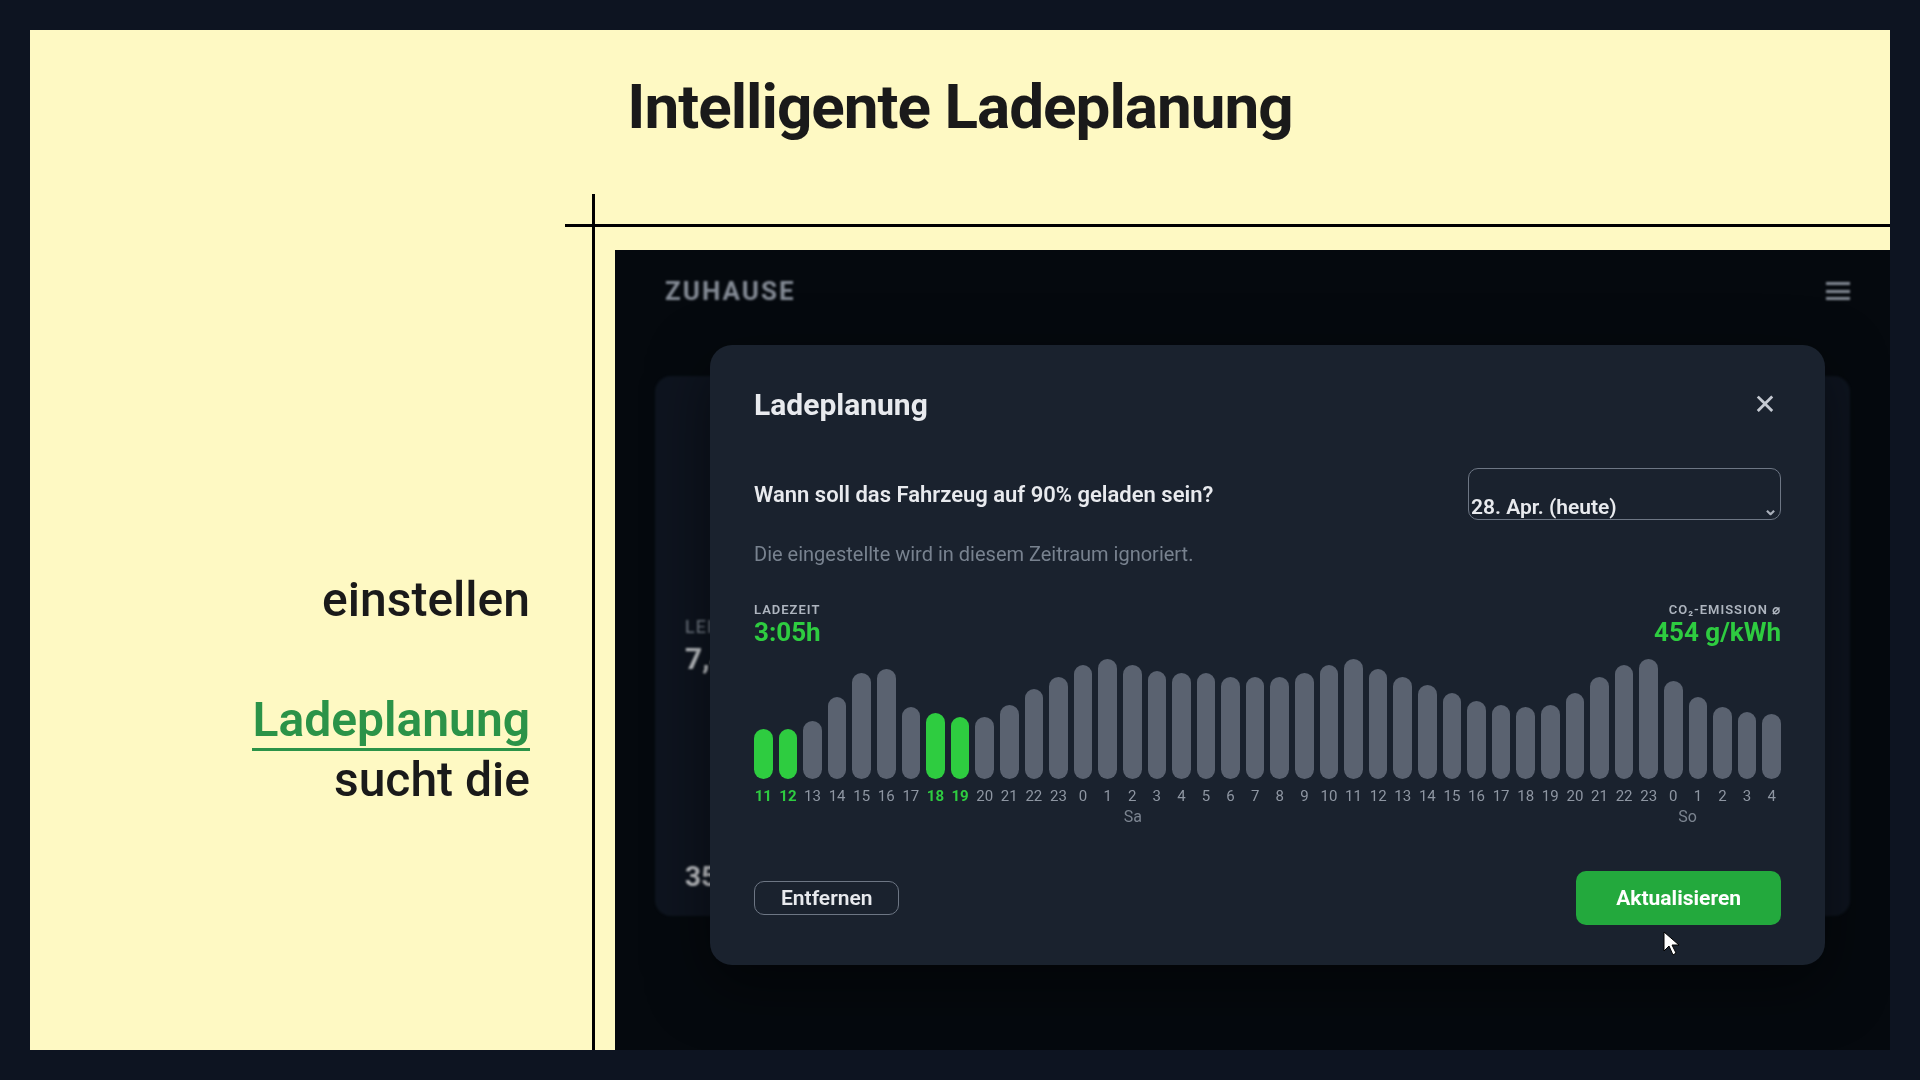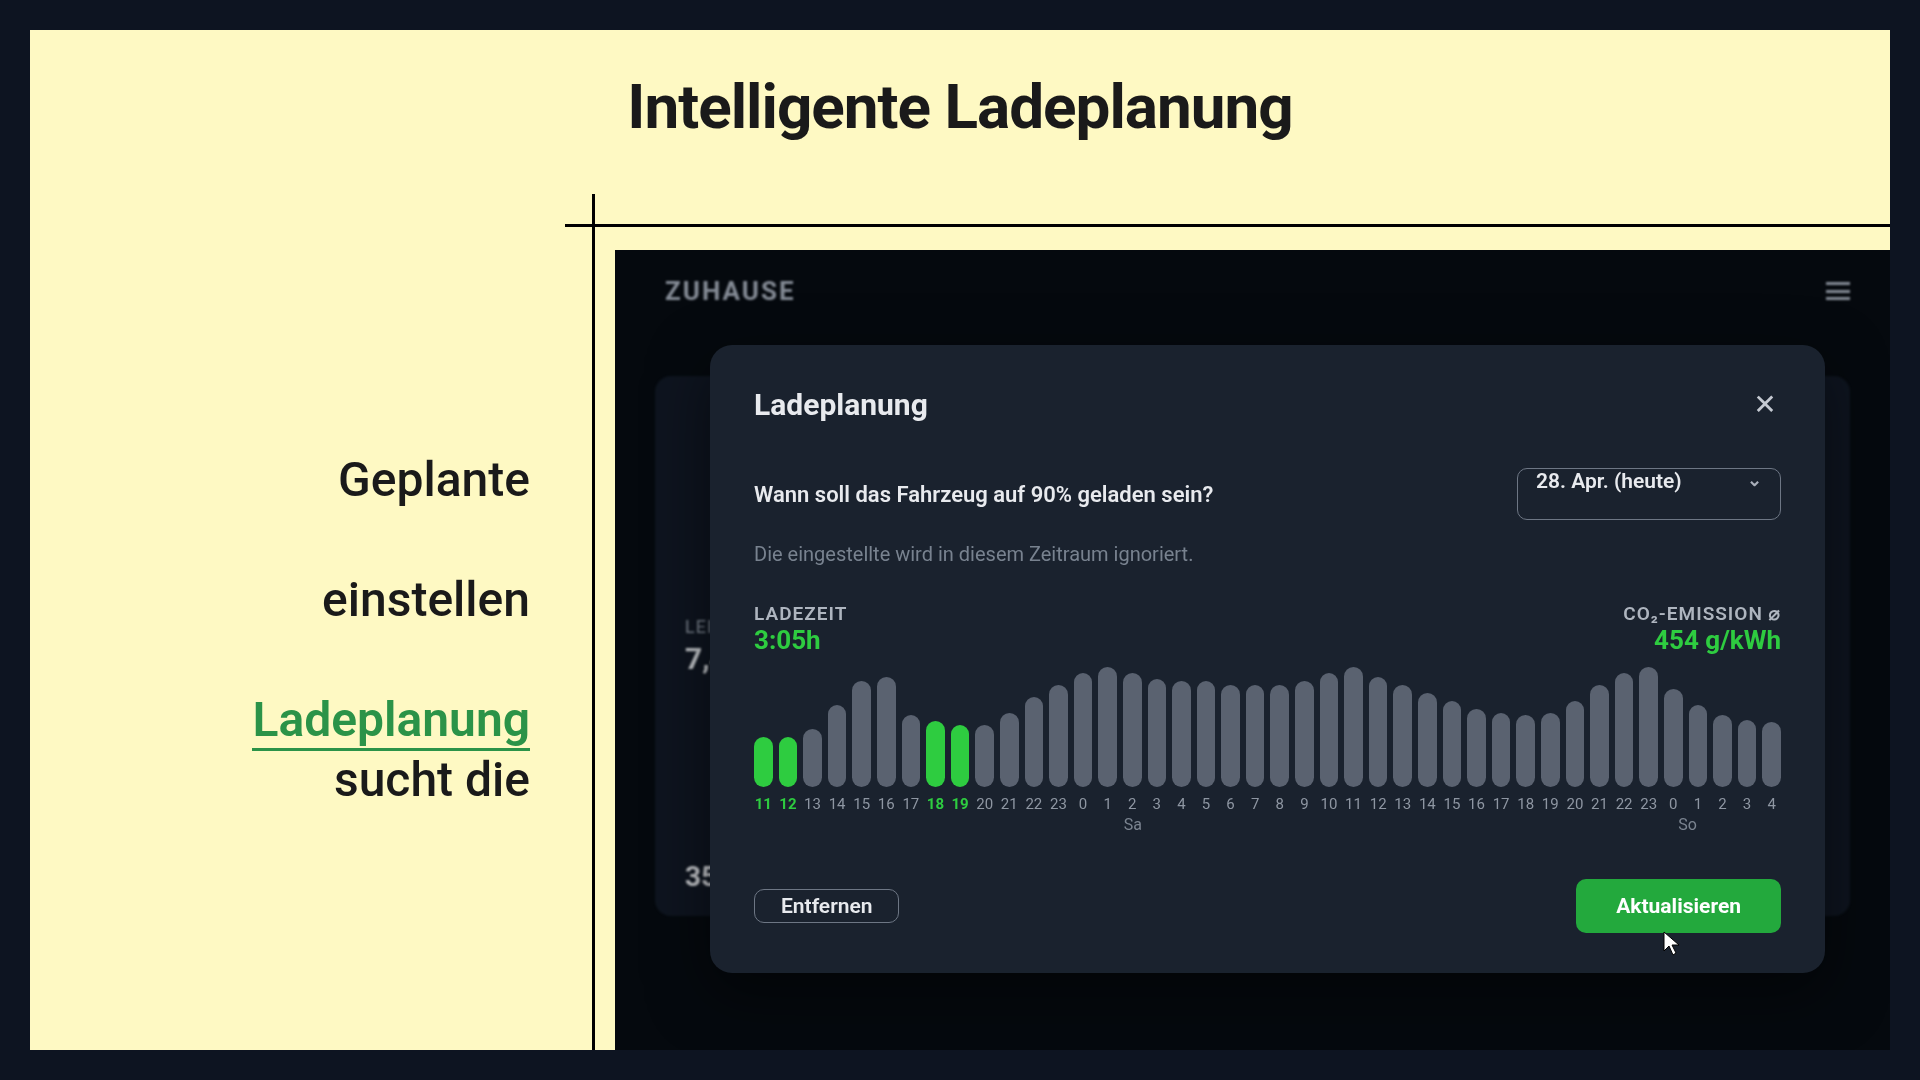--- a/index.html
+++ b/index.html
@@ -123,43 +123,43 @@
   width: 32px; height: 32px; display:flex; align-items:center; justify-content:center;
   color: #c5cad2; cursor:pointer; font-size: 28px;
 }
 .form-row {
   display: flex; align-items: center; gap: 24px; margin-bottom: 22px;
 }
 .form-question {
   flex: 1; font-size: 22px; font-weight: 600; color: #e8eaee;
 }
 .date-select {
-  width: 264px; height: 52px;
+  width: 313px; height: 52px;
   border: 1.5px solid #6d7684;
   border-radius: 10px;
   background: transparent;
-  display: flex; align-items:flex-start; justify-content: space-between;
-  padding: 0 18px; color: #e8eaee; font-size: 21px; font-weight:600;
+  display: flex; align-items:flex-end; justify-content: space-between;
+  padding: 0 2px; color: #e8eaee; font-size: 21px; font-weight:600;
   cursor: pointer;
 }
 .chevron-down { font-size: 18px; color: #aab0bb; }
 .time-input {
   width: 170px; height: 52px;
   background: #fff; border: none; border-radius: 10px;
   color: #0b0f14; font-size: 22px; font-weight: 600;
   padding: 0 18px; letter-spacing: 1px;
   font-family: inherit;
 }
 .hint-text {
   color: #78828f; font-size: 20px; margin-bottom: 36px;
 }
 .stats-row {
   display: flex; justify-content: space-between; margin-bottom: 12px;
 }
-.stat-label { color: #aeb5bf; font-size: 19px; letter-spacing: 1px; font-weight:600;}
+.stat-label { color: #aeb5bf; font-size: 13px; letter-spacing: 1px; font-weight:600;}
 .stat-value { color: #2ecc40; font-size: 26px; font-weight: 700; }
 .stat-right { text-align: right; }
 .chart-container {
   position: relative;
   height: 170px;
   margin-bottom: 42px;
 }
 .chart-bars {
   display: flex;
   align-items: flex-end;
@@ -218,21 +218,21 @@
 <body>
 
 <div class="outer-frame">
   <div class="white-frame">
     <h1 class="page-title">Intelligente Ladeplanung</h1>
     <div class="divider-h"></div>
     <div class="divider-v"></div>
 
     <div class="sidebar-text">
       <div class="block1">
-        <span>Geplante</span><br>
+        <br>
         <br>
         <span>einstellen</span>
       </div>
       <div class="block2">
         <span class="highlight">Ladeplanung</span><br>
         <span>sucht die</span><br>
       </div>
     </div>
 
     <div class="app-area">

